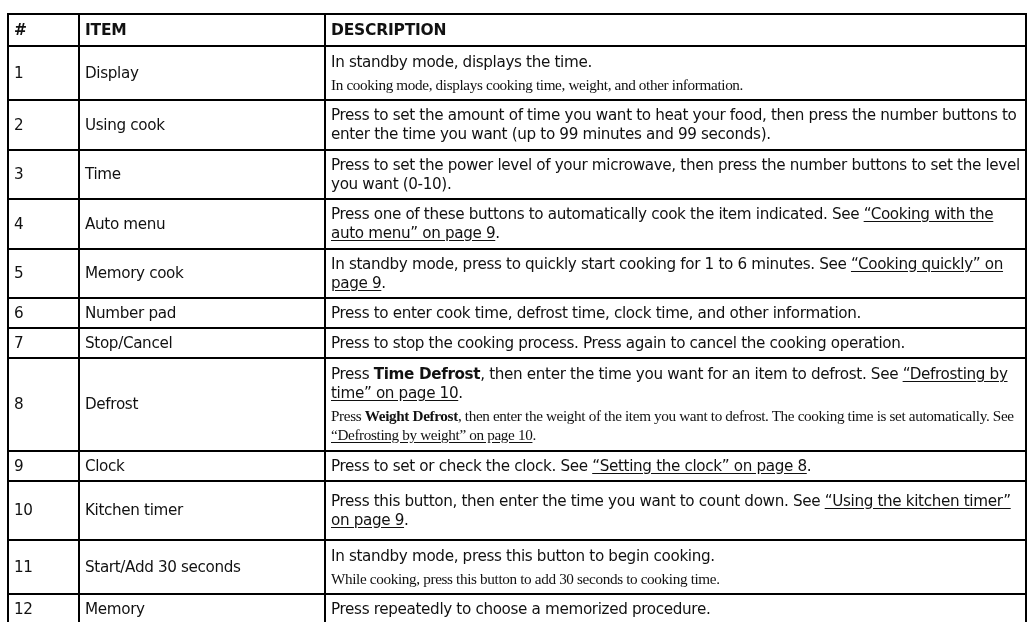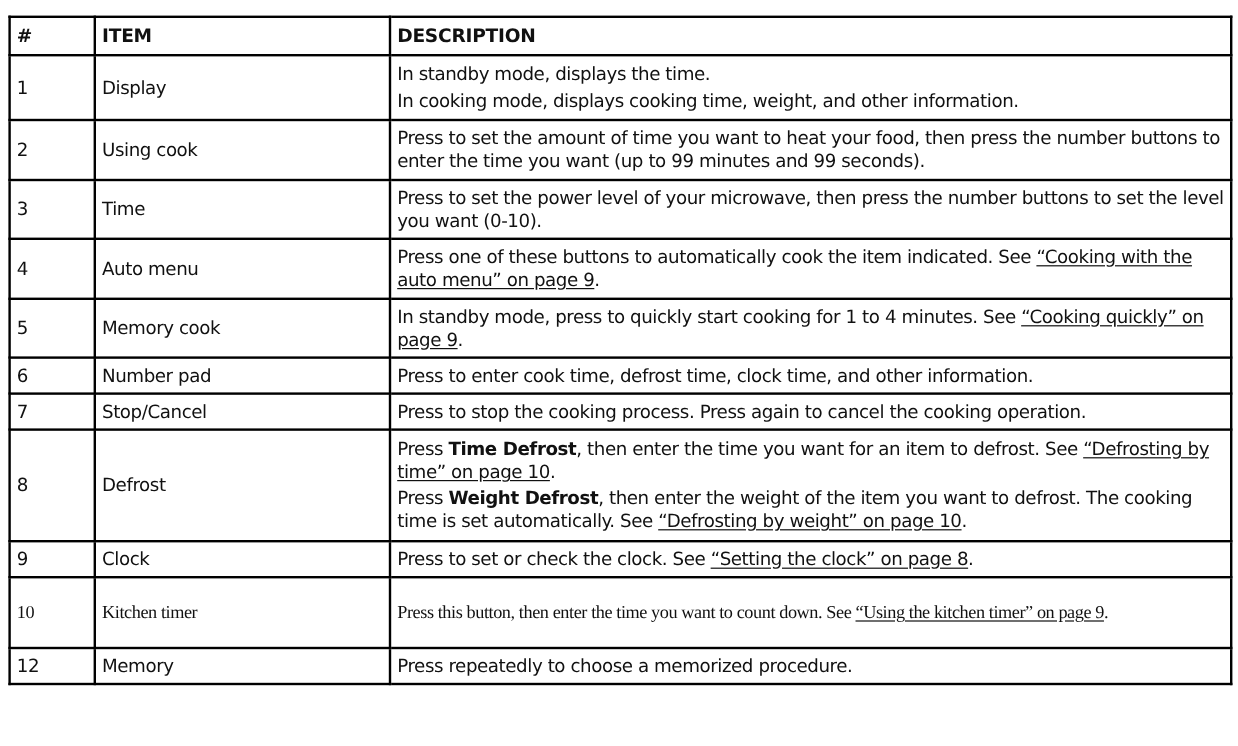--- a/index.html
+++ b/index.html
@@ -16,21 +16,21 @@
     padding: 0 5px;
     vertical-align: middle;
     text-align: left;
     line-height: 19px;
   }
   table.ref th { font-weight: bold; height: 30px; font-size: 15.5px; letter-spacing: -0.2px; }
   col.c-num { width: 71px; }
   col.c-item { width: 246px; }
   col.c-desc { width: auto; }
   .desc-line { display: block; }
-  .desc-line + .desc-line { margin-top: 3px; }
+  .desc-line + .desc-line { margin-top: 3px; font-family: Liberation Serif, serif; }
   .link { text-decoration: underline; text-underline-offset: 2px; }
   .b { font-weight: bold; }
   td.desc { padding-top: 2px; padding-bottom: 2px; }
 </style>
 </head>
 <body>
 
 <table class="ref">
   <colgroup>
       <col class="c-num">
@@ -71,21 +71,21 @@
         <td>4</td>
         <td>Auto menu</td>
         <td class="desc">
           <span class="desc-line"><span>Press one of these buttons to automatically cook the item indicated. See </span><a class="link">“Cooking with the auto menu” on page 9</a><span>.</span></span>
         </td>
       </tr>
       <tr style="height: 49px;">
         <td>5</td>
         <td>Memory cook</td>
         <td class="desc">
-          <span class="desc-line"><span>In standby mode, press to quickly start cooking for 1 to 4 minutes. See </span><a class="link">“Cooking quickly” on page 9</a><span>.</span></span>
+          <span class="desc-line"><span>In standby mode, press to quickly start cooking for 1 to 6 minutes. See </span><a class="link">“Cooking quickly” on page 9</a><span>.</span></span>
         </td>
       </tr>
       <tr style="height: 30px;">
         <td>6</td>
         <td>Number pad</td>
         <td class="desc">
           <span class="desc-line"><span>Press to enter cook time, defrost time, clock time, and other information.</span></span>
         </td>
       </tr>
       <tr style="height: 30px;">
@@ -103,25 +103,33 @@
           <span class="desc-line"><span>Press </span><span class="b">Weight Defrost</span><span>, then enter the weight of the item you want to defrost. The cooking time is set automatically. See </span><a class="link">“Defrosting by weight” on page 10</a><span>.</span></span>
         </td>
       </tr>
       <tr style="height: 30px;">
         <td>9</td>
         <td>Clock</td>
         <td class="desc">
           <span class="desc-line"><span>Press to set or check the clock. See </span><a class="link">“Setting the clock” on page 8</a><span>.</span></span>
         </td>
       </tr>
-      <tr style="height: 59px; font-family: Liberation Serif, serif;">
+      <tr style="height: 59px;">
         <td>10</td>
         <td>Kitchen timer</td>
         <td class="desc">
           <span class="desc-line"><span>Press this button, then enter the time you want to count down. See </span><a class="link">“Using the kitchen timer” on page 9</a><span>.</span></span>
+        </td>
+      </tr>
+      <tr style="height: 54px;">
+        <td>11</td>
+        <td>Start/Add 30 seconds</td>
+        <td class="desc">
+          <span class="desc-line"><span>In standby mode, press this button to begin cooking.</span></span>
+          <span class="desc-line"><span>While cooking, press this button to add 30 seconds to cooking time.</span></span>
         </td>
       </tr>
       <tr style="height: 30px;">
         <td>12</td>
         <td>Memory</td>
         <td class="desc">
           <span class="desc-line"><span>Press repeatedly to choose a memorized procedure.</span></span>
         </td>
       </tr>
     </tbody>

